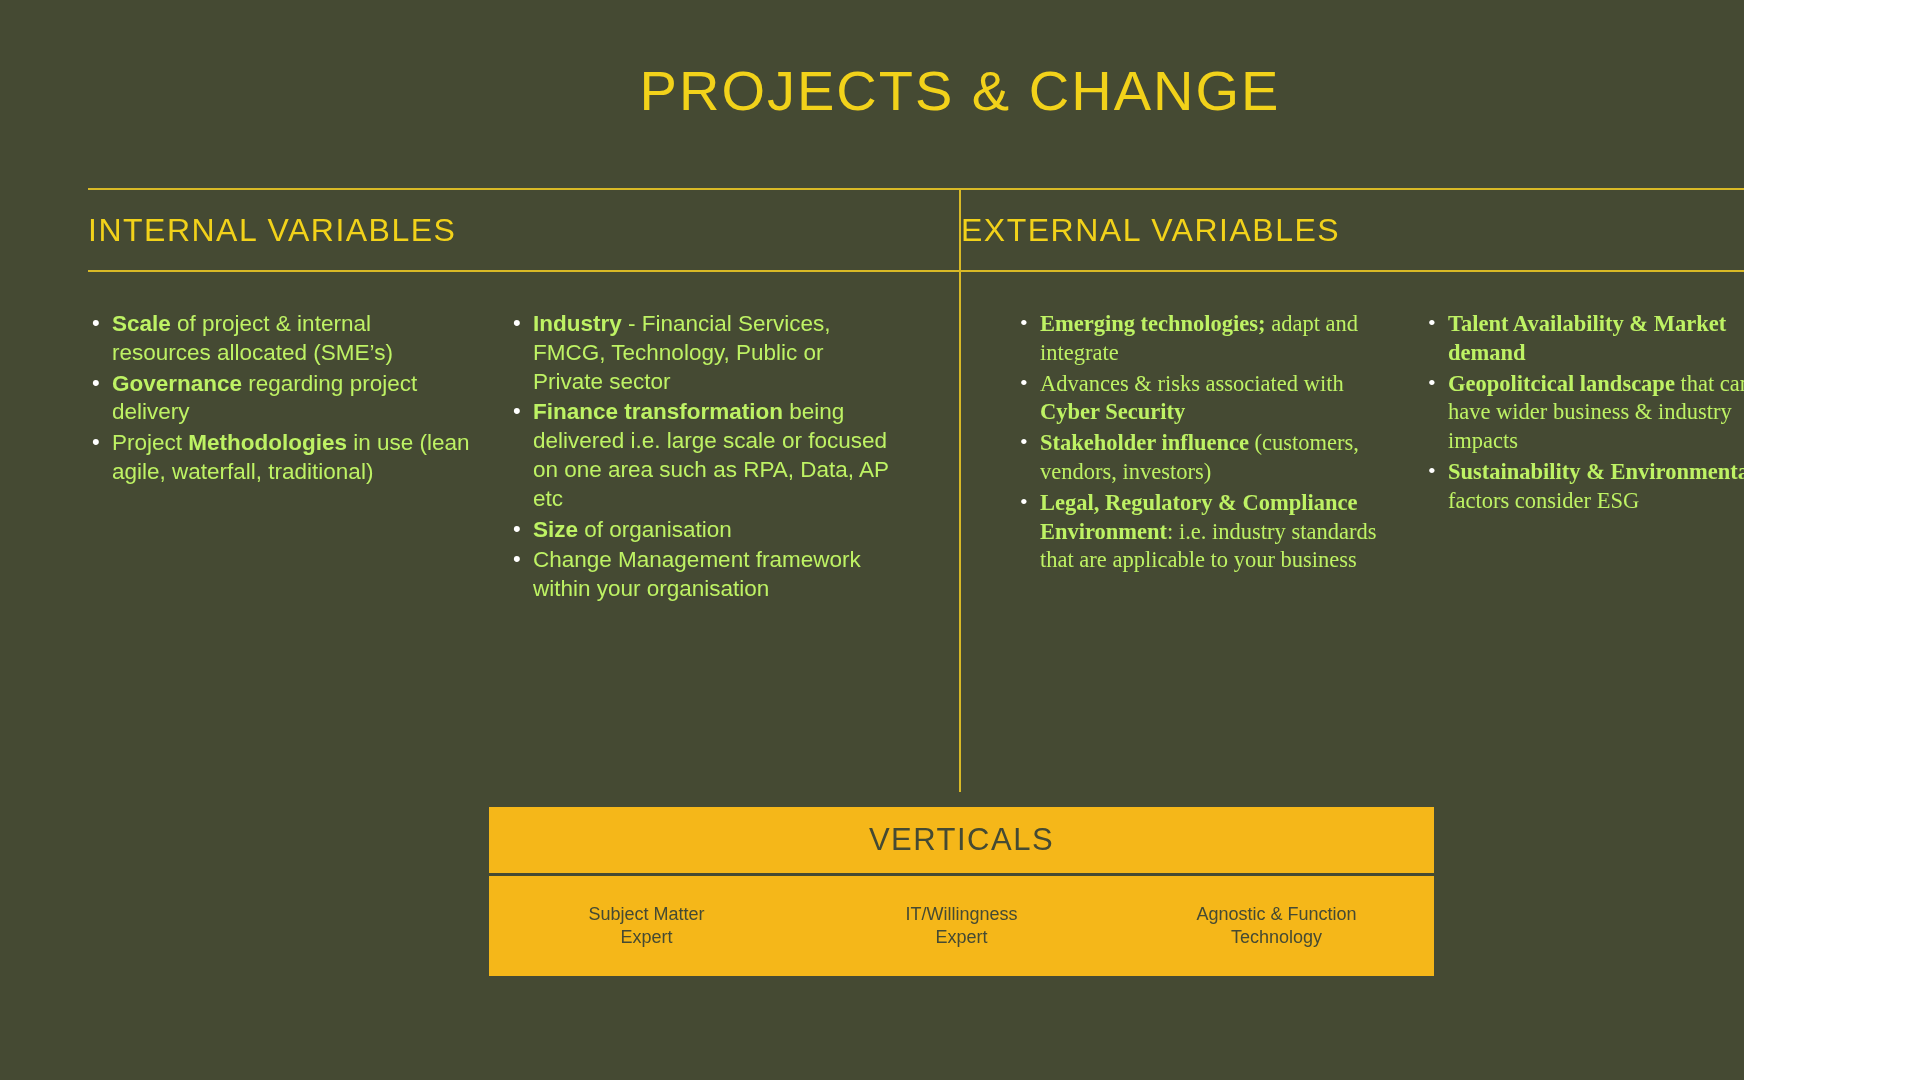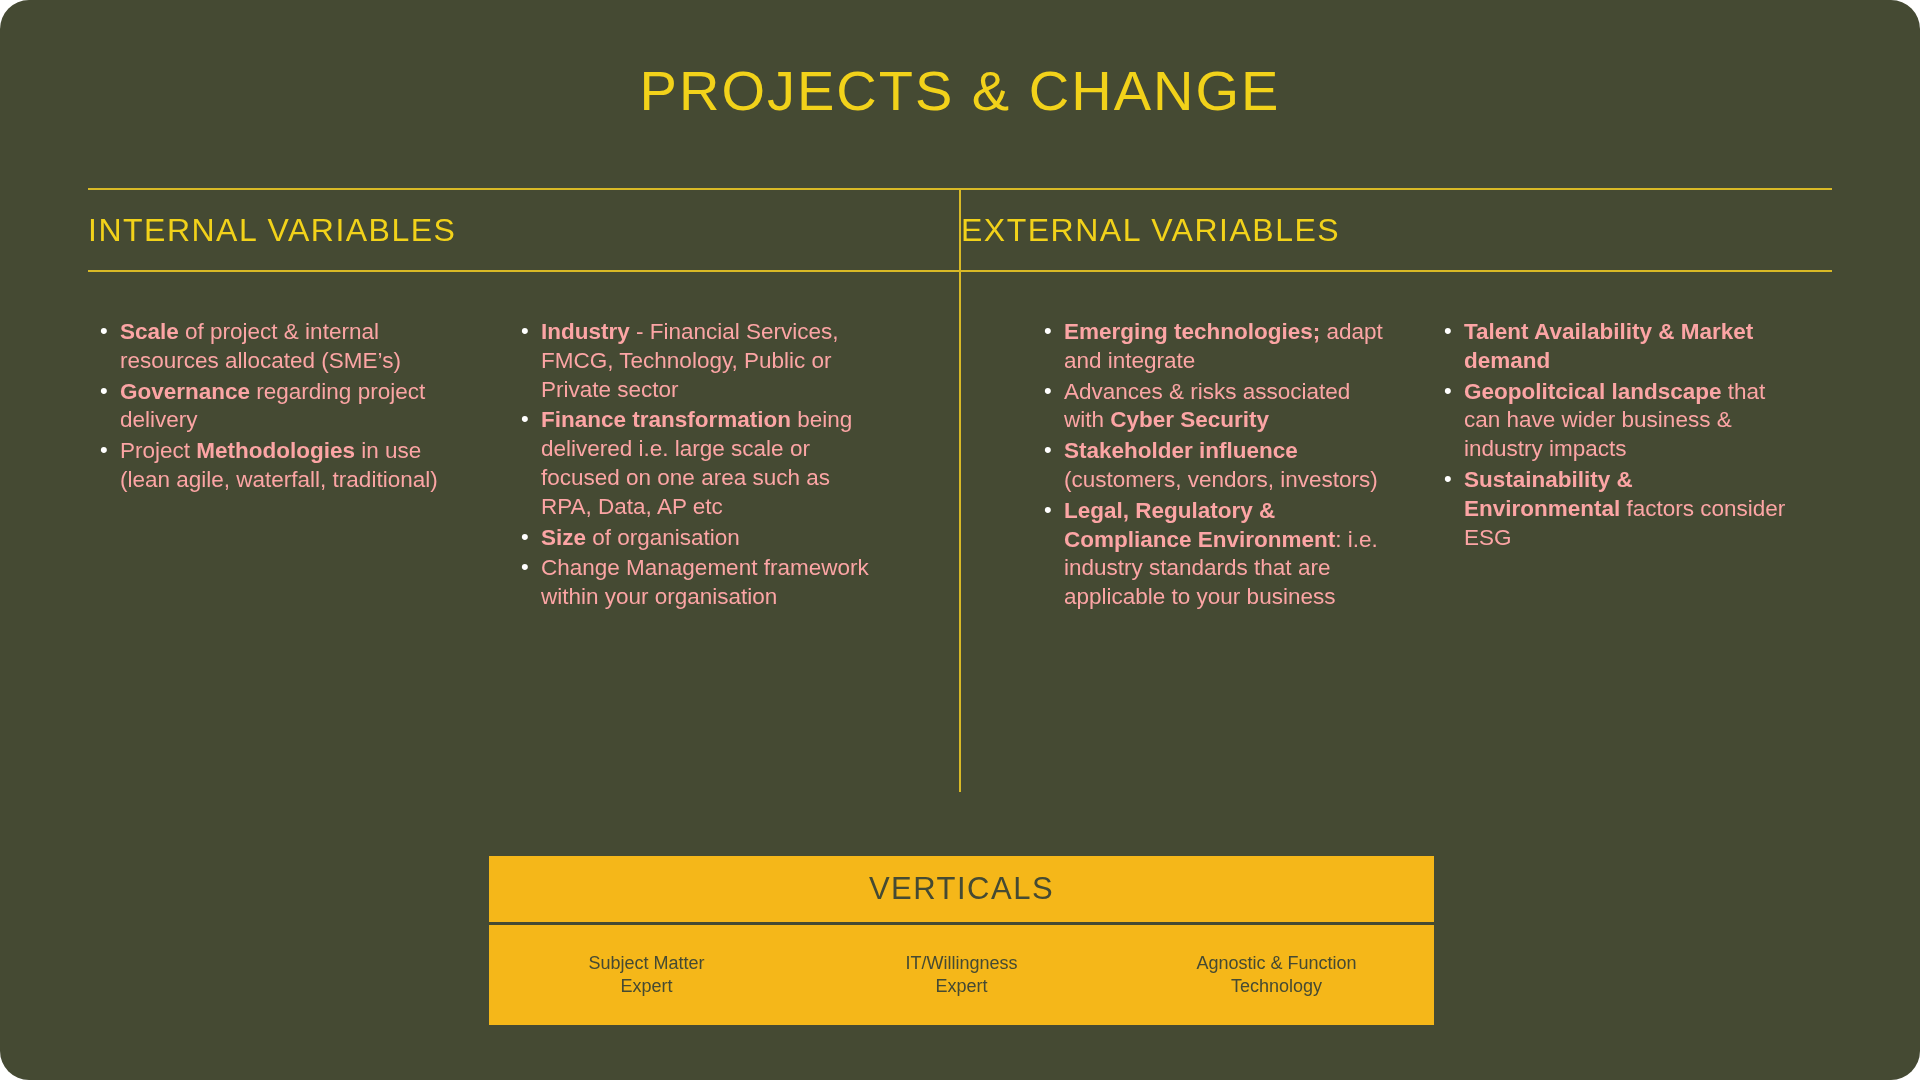--- a/index.html
+++ b/index.html
@@ -7,26 +7,25 @@
     padding: 0;
   }
   body {
     width: 1920px;
     height: 1080px;
     background: #ffffff;
     font-family: "Liberation Sans", sans-serif;
   }
   .slide {
     position: relative;
-    width: 1920px;
+    width: 1744px;
     height: 1080px;
     background: #454a33;
     box-sizing: border-box;
     overflow: hidden;
-    border-radius: 29px;
   }
   .title {
     position: absolute;
     top: 58px;
     left: 0;
     width: 1920px;
     text-align: center;
     color: #f2d21a;
     font-size: 56px;
     letter-spacing: 2px;
@@ -71,31 +70,31 @@
     left: 88px;
     width: 1744px;
     display: flex;
   }
   .colgroup {
     width: 50%;
     display: flex;
     box-sizing: border-box;
   }
   .colgroup.left { padding-right: 30px; }
-  .colgroup.right { padding-left: 72px; }
+  .colgroup.right { padding-left: 56px; font-family: Liberation Serif, serif; }
   .col {
     width: 50%;
     box-sizing: border-box;
     padding-right: 32px;
   }
   ul.bullets {
-    margin: 12px;
+    margin: 4px;
     padding: 0;
     list-style: none;
-    color: #fca5a5;
+    color: #bef264;
     font-size: 22.5px;
     line-height: 1.28;
   }
   ul.bullets li {
     position: relative;
     padding-left: 20px;
     margin-bottom: 2px;
   }
   ul.bullets li::before {
     content: "\2022";
@@ -103,21 +102,21 @@
     left: 0;
     top: -1px;
     font-size: 22px;
     color: #ffffff;
   }
   ul.bullets b { font-weight: 700; }
   
   .verticals {
     position: absolute;
     left: 489px;
-    top: 856px;
+    top: 807px;
     width: 945px;
     background: #f5b719;
     box-sizing: border-box;
   }
   .verticals-title {
     height: 66px;
     display: flex;
     align-items: center;
     justify-content: center;
     color: #454a33;

